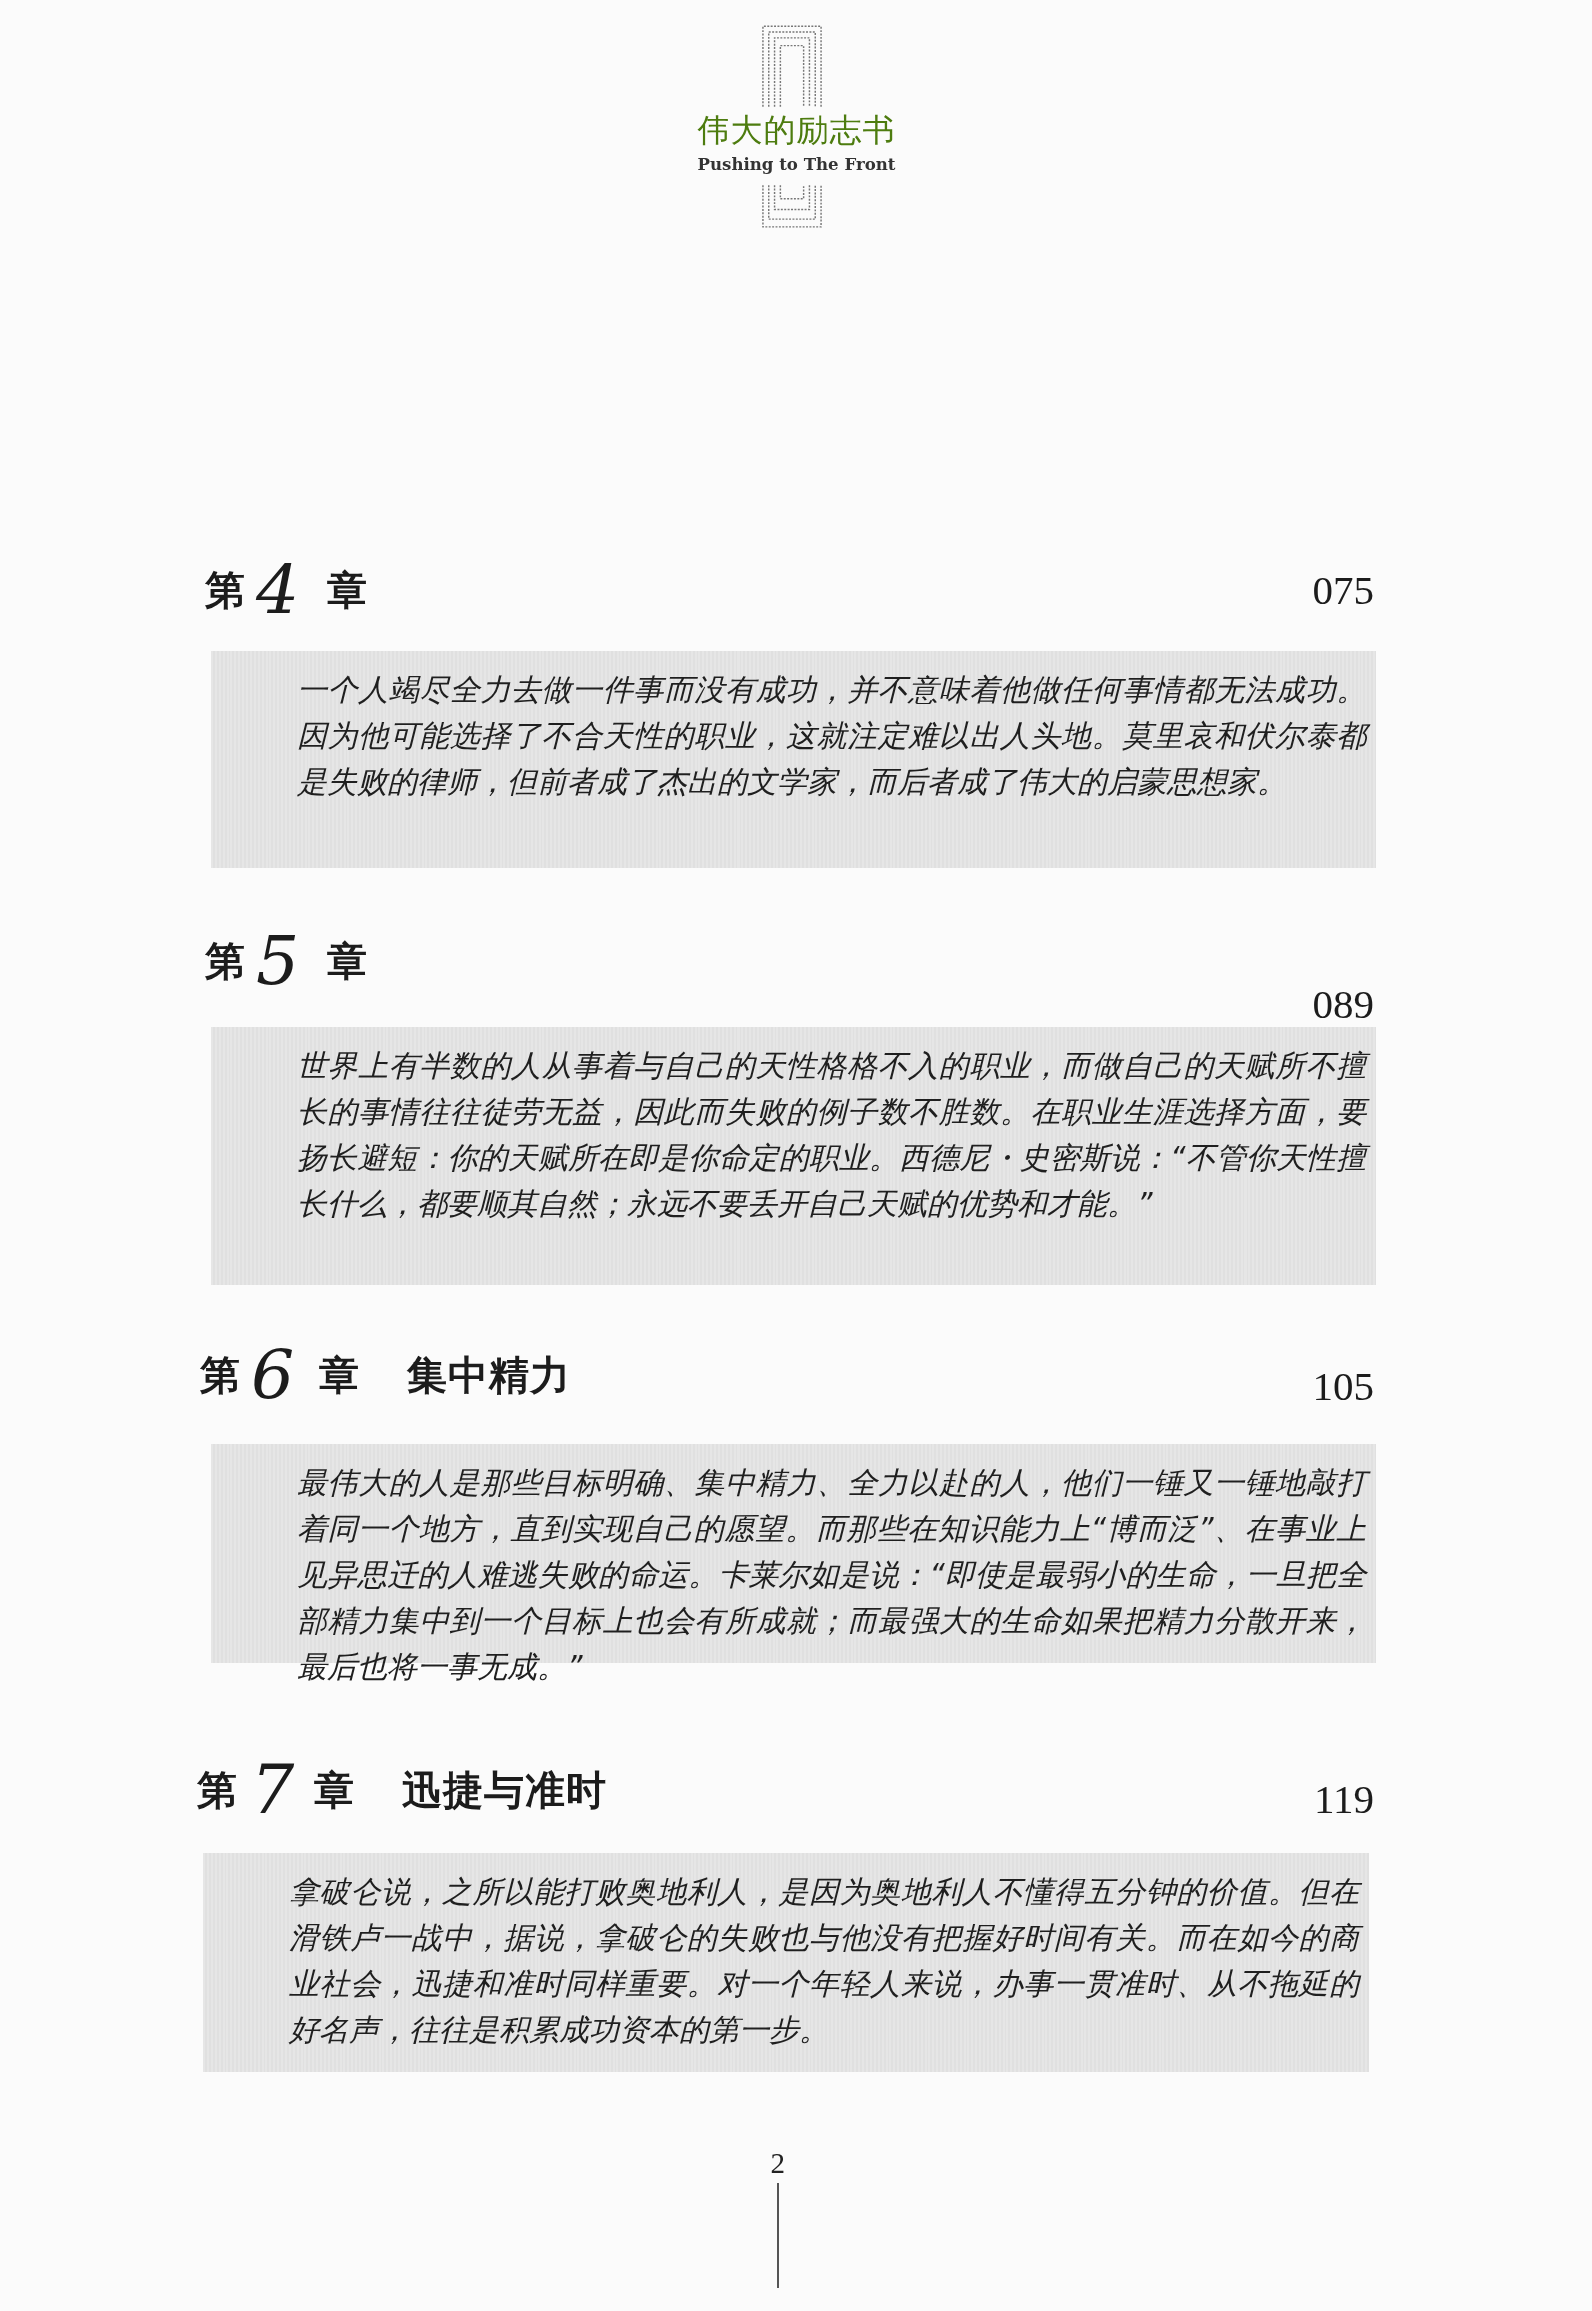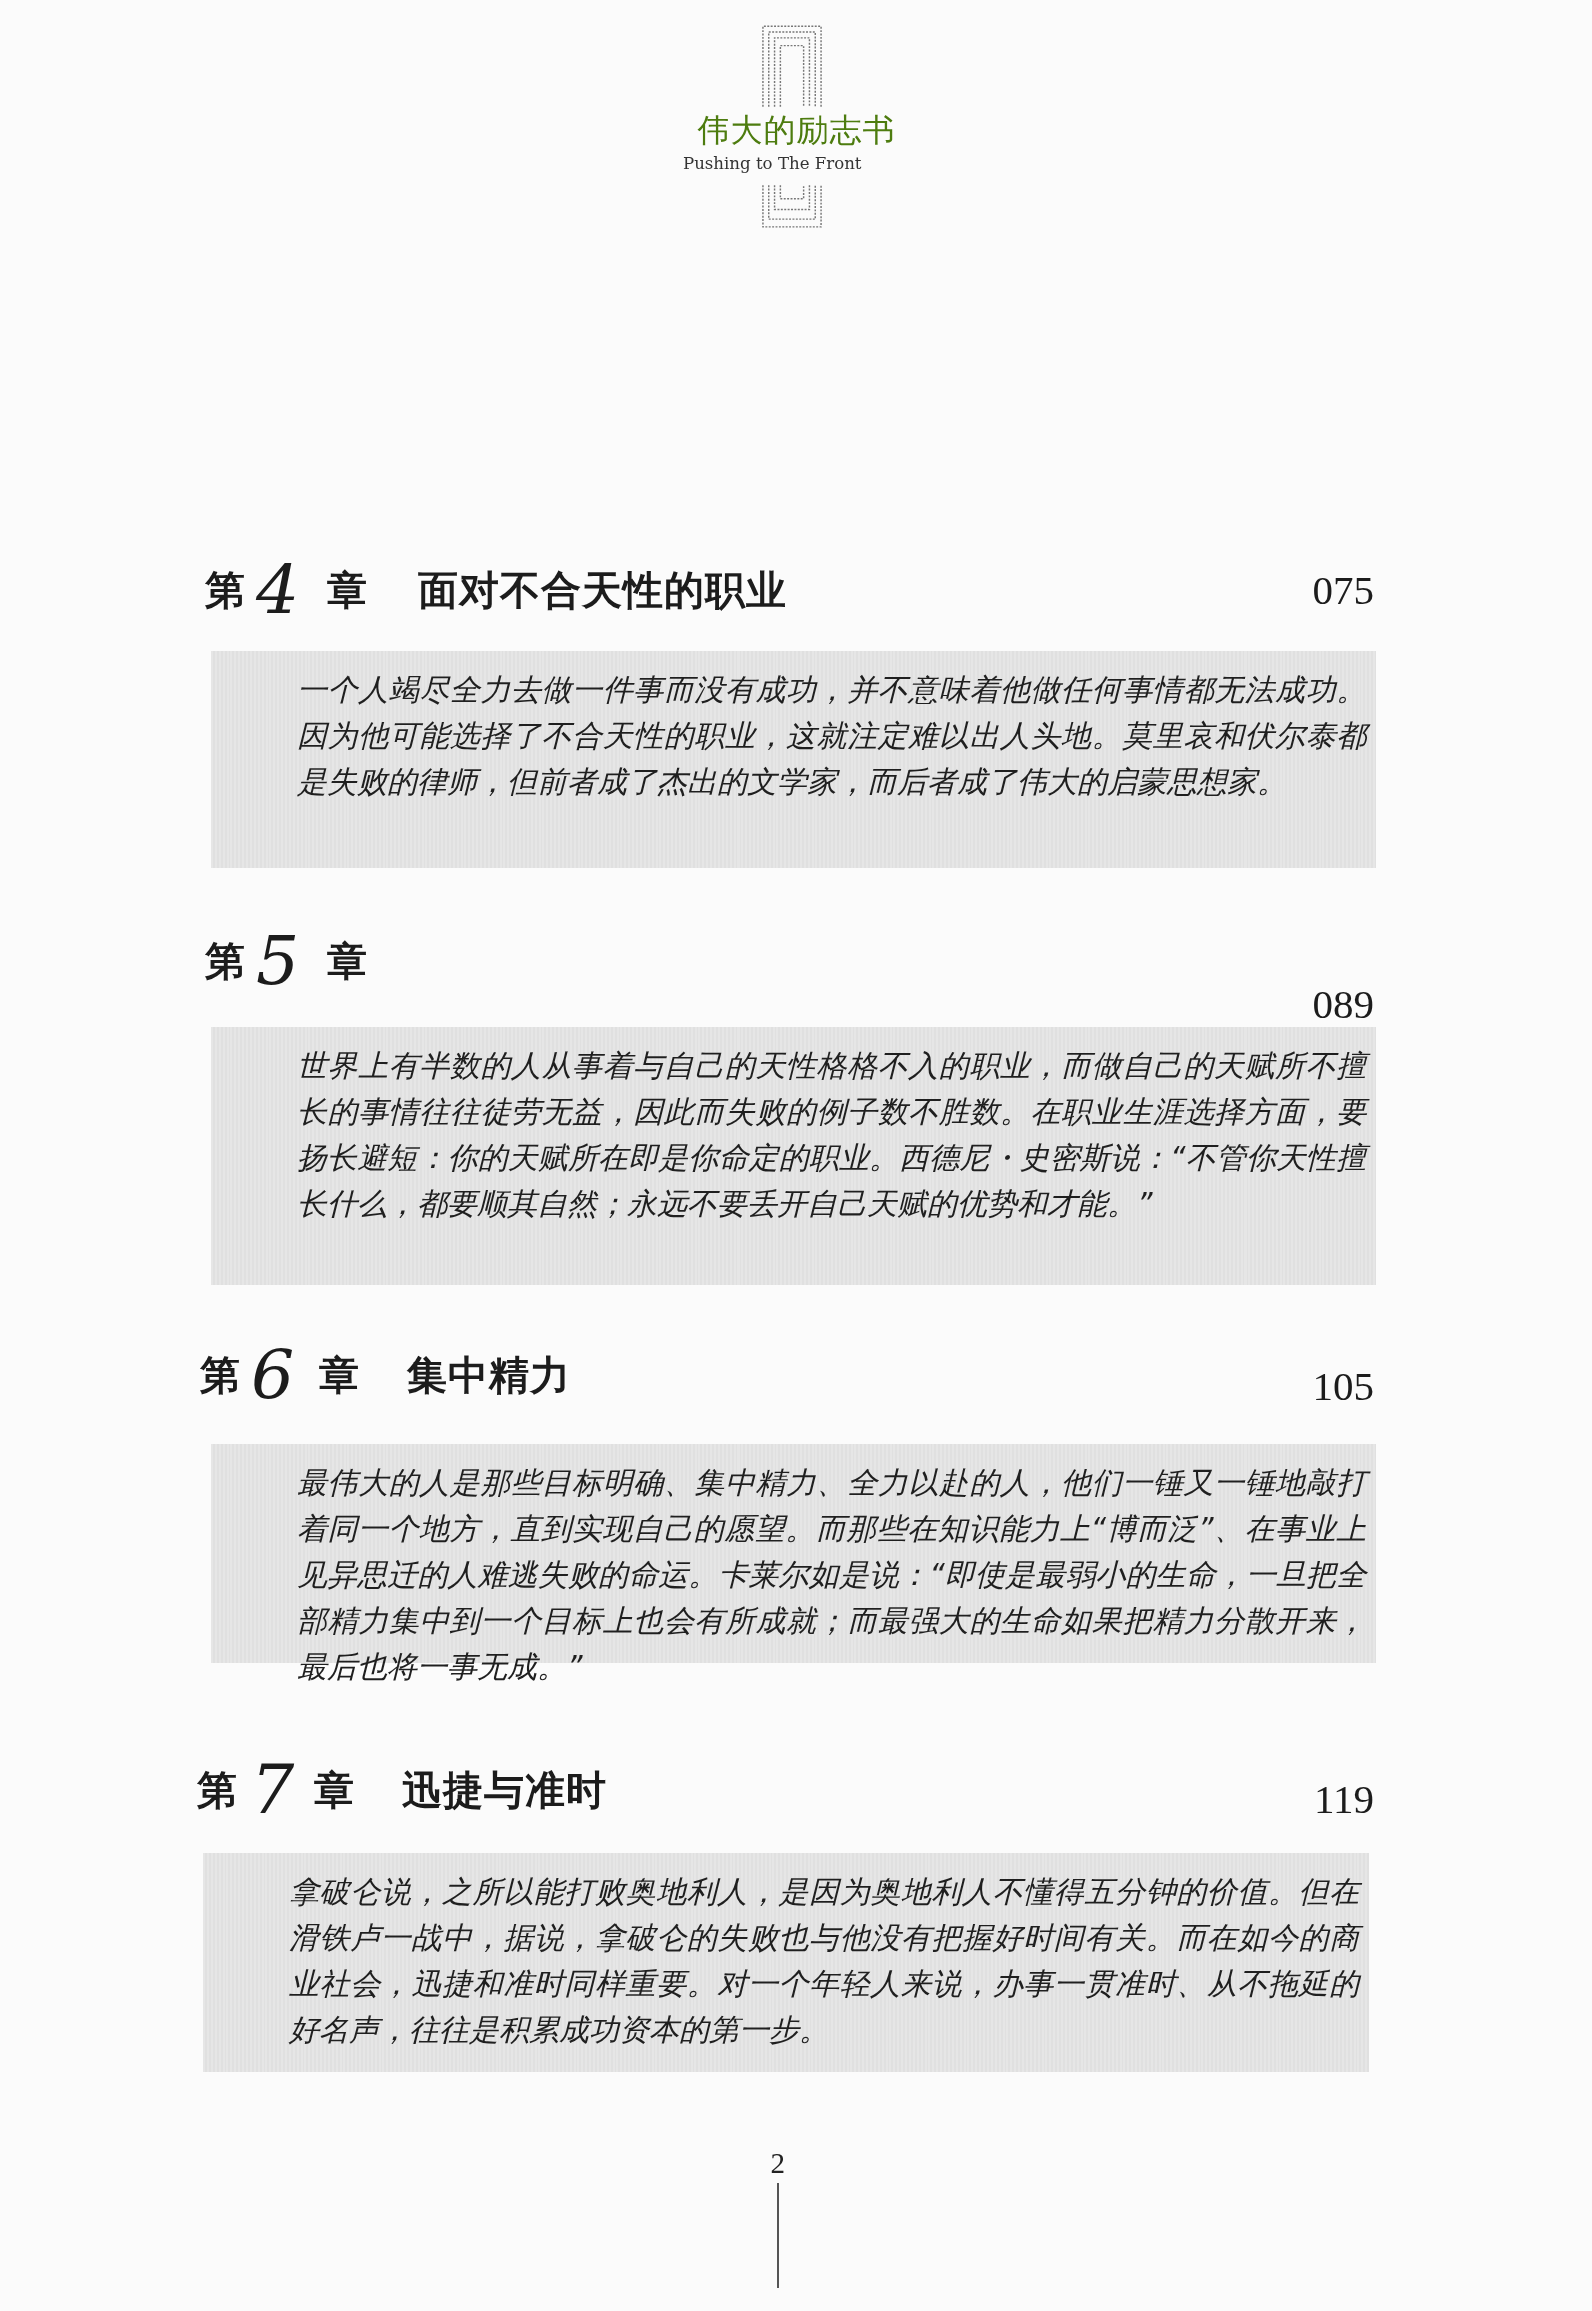--- a/index.html
+++ b/index.html
@@ -9,22 +9,22 @@
     font-family:"DejaVu Sans", "Liberation Sans", sans-serif;
     color:#222;
   }
   .header-emblem { position:absolute; left:761px; top:24.4px; width:62px; height:83px; }
   .header-emblem-bottom { position:absolute; left:761px; top:185px; width:62px; height:44px; }
   .book-title {
     position:absolute; left:683px; width:227px; top:109px; text-align:center;
     font-size:32px; letter-spacing:1px; color:#4d7c0f;
   }
   .book-subtitle {
-    position:absolute; left:683px; width:227px; top:154px; 
-    font-family:"DejaVu Serif", serif; font-size:16.6px; font-weight:normal; color:#333;
+    position:absolute; left:683px; width:227px; top:154px; text-align:center;
+    font-family:"DejaVu Serif", serif; font-size:16.6px; font-weight:bold; color:#333;
   }
   .chapter { position:absolute; left:0; width:1593px; }
   .ch-head { position:absolute; height:78px; }
   .ch-di, .ch-zhang {
     position:absolute; font-size:40px; font-weight:bold; color:#1c1c1c; bottom:5.9px;
   }
   .ch-num {
     position:absolute; font-family:"DejaVu Serif", serif; font-style:italic;
     font-size:68px; color:#1c1c1c; bottom:0px; line-height:1;
   }
@@ -73,21 +73,20 @@
     <path d="M14 0 V25 H50 V0"></path>
     <path d="M20 0 V14 H44 V0"></path>
   </g>
 </svg>
 
 <div class="chapter" style="top:546px;">
   <div class="ch-head" style="left:205px; top:0; width:1170px;">
     <span class="ch-di" style="left:0;">第</span>
     <span class="ch-num" style="left:51px;">4</span>
     <span class="ch-zhang" style="left:122px;">章</span>
-    <span class="ch-title" style="left:213px;">面对不合天性的职业</span>
   </div>
   <div class="ch-page" style="top:19.5px;">075</div>
   <div class="ch-box" style="top:105px; height:217px;">
     <p class="ch-text">一个人竭尽全力去做一件事而没有成功，并不意味着他做任何事情都无法成功。因为他可能选择了不合天性的职业，这就注定难以出人头地。莫里哀和伏尔泰都是失败的律师，但前者成了杰出的文学家，而后者成了伟大的启蒙思想家。</p>
   </div>
 </div>
 
 <div class="chapter" style="top:917px;">
   <div class="ch-head" style="left:205px; top:0; width:1170px;">
     <span class="ch-di" style="left:0;">第</span>

